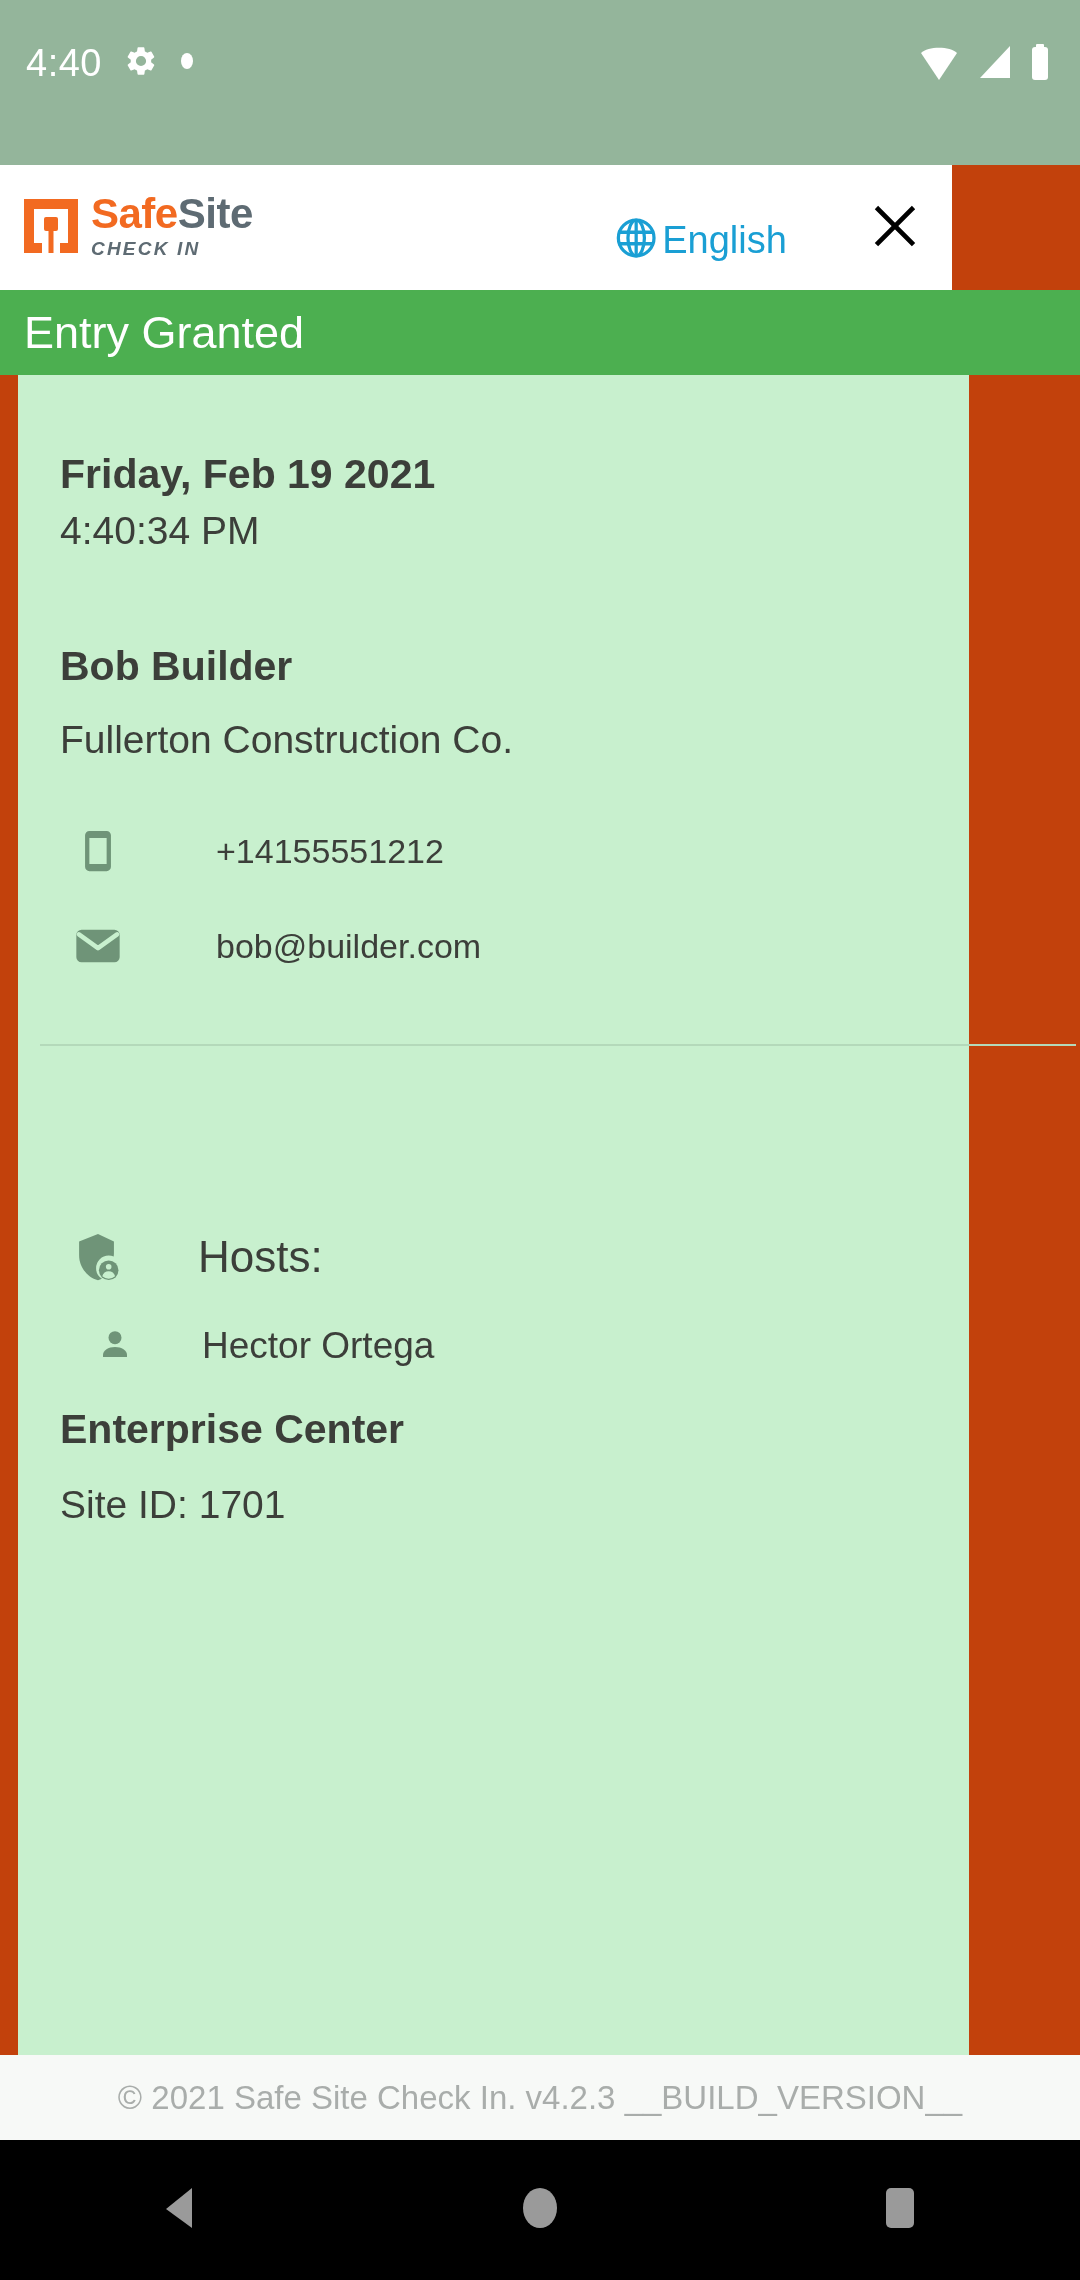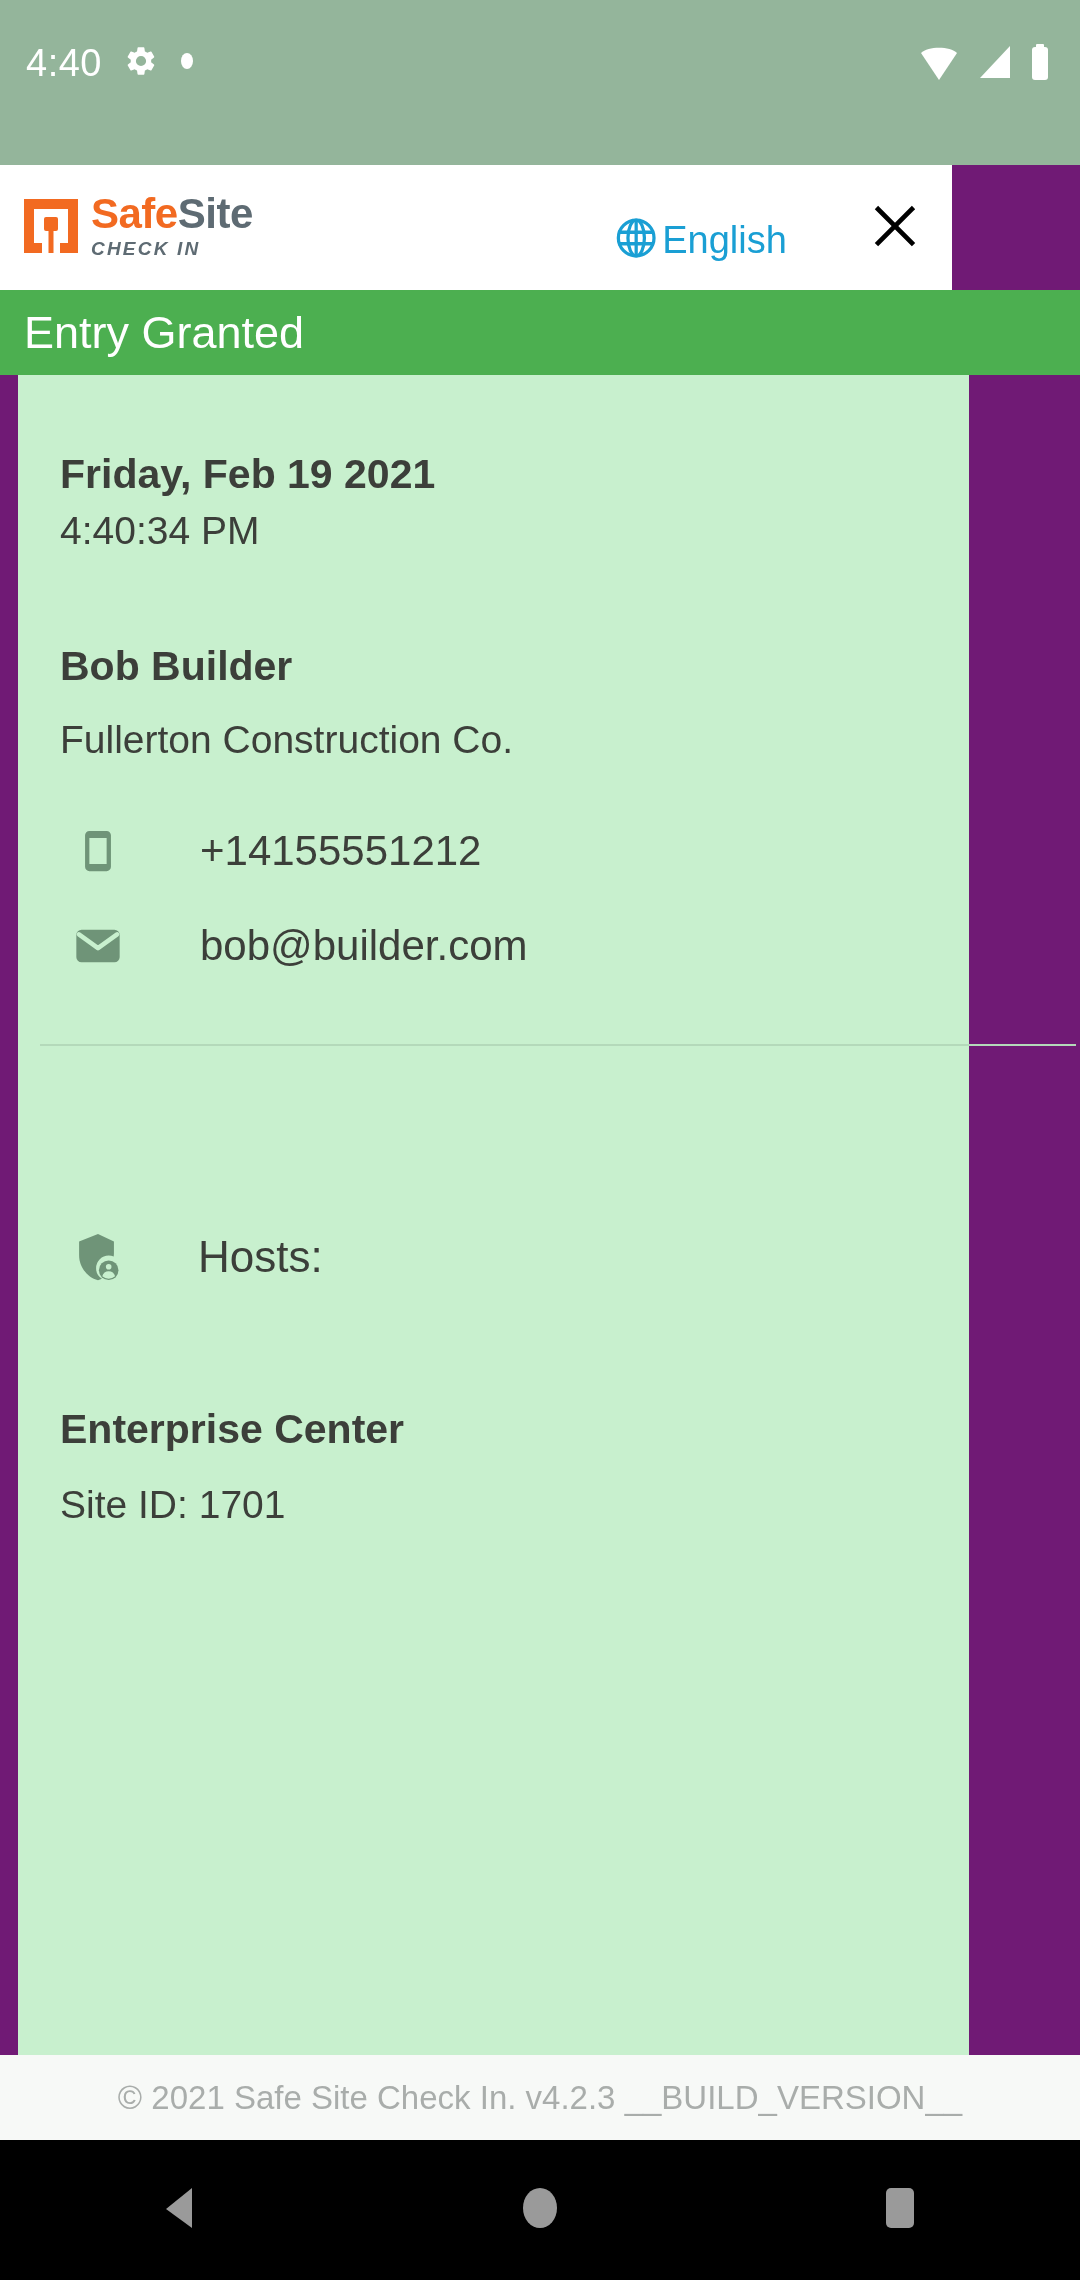--- a/index.html
+++ b/index.html
@@ -8,21 +8,21 @@
     background: #000;
   }
   body {
     font-family: "Liberation Sans", sans-serif;
   }
   #screen {
     position: relative;
     width: 1080px;
     height: 2280px;
     overflow: hidden;
-    background: #701a75;
+    background: #c2410c;
   }
 
   
   #status-bar {
     position: absolute;
     left: 0; top: 0;
     width: 1080px; height: 165px;
     background: #94b59b;
   }
   #status-left {
@@ -166,23 +166,23 @@
   }
   #phone-row { top: 453px; }
   #email-row { top: 545px; }
   .contact-icon {
     width: 76px;
     display: flex;
     justify-content: center;
   }
   .contact-text {
     color: #3c3f3a;
-    font-size: 42px;
-    line-height: 1;
-    margin-left: 64px;
+    font-size: 34px;
+    line-height: 1;
+    margin-left: 80px;
   }
 
   #section-divider {
     position: absolute;
     left: 22px; top: 669px;
     width: 1036px; height: 2px;
     background: #b4d9ba;
   }
 
   #hosts-header {
@@ -404,20 +404,29 @@
         <svg width="54" height="54" viewBox="0 0 24 24" fill="#6f9478">
           <path d="M12 1.8 L3.6 5.1 v6.1c0 5.2 3.6 9.9 8.4 11.1 .6-.15 1.2-.36 1.75-.62a5.6 5.6 0 0 1-2.6-4.72 5.6 5.6 0 0 1 5.6-5.6c.8 0 1.55.17 2.23.47 .07-.54.1-1.08.1-1.63V5.1L12 1.8z"></path>
           <circle cx="16.75" cy="17.87" r="4.35"></circle>
           <circle cx="16.75" cy="16.35" r="1.25" fill="#c8f0ce"></circle>
           <path d="M13.9 20.6c.3-1.4 1.45-2.25 2.85-2.25s2.55.85 2.85 2.25a4.3 4.3 0 0 1-5.7 0z" fill="#c8f0ce"></path>
         </svg>
       </span>
       <span id="hosts-label">Hosts:</span>
     </div>
 
+    <div class="host-row">
+      <span class="host-icon">
+        <svg width="40" height="40" viewBox="0 0 24 24" fill="#6f9478">
+          <circle cx="12" cy="7.6" r="3.9"></circle>
+          <path d="M12 13.2c-4 0-7.2 2.1-7.2 4.7v1.3h14.4v-1.3c0-2.6-3.2-4.7-7.2-4.7z"></path>
+        </svg>
+      </span>
+      <span class="host-name">Hector Ortega</span>
+    </div>
 
     <div id="site-name">Enterprise Center</div>
     <div id="site-id">Site ID: 1701</div>
 
   </div>
 
   <div id="footer">
     <span id="footer-text">© 2021 Safe Site Check In. v4.2.3 __BUILD_VERSION__</span>
   </div>
 

